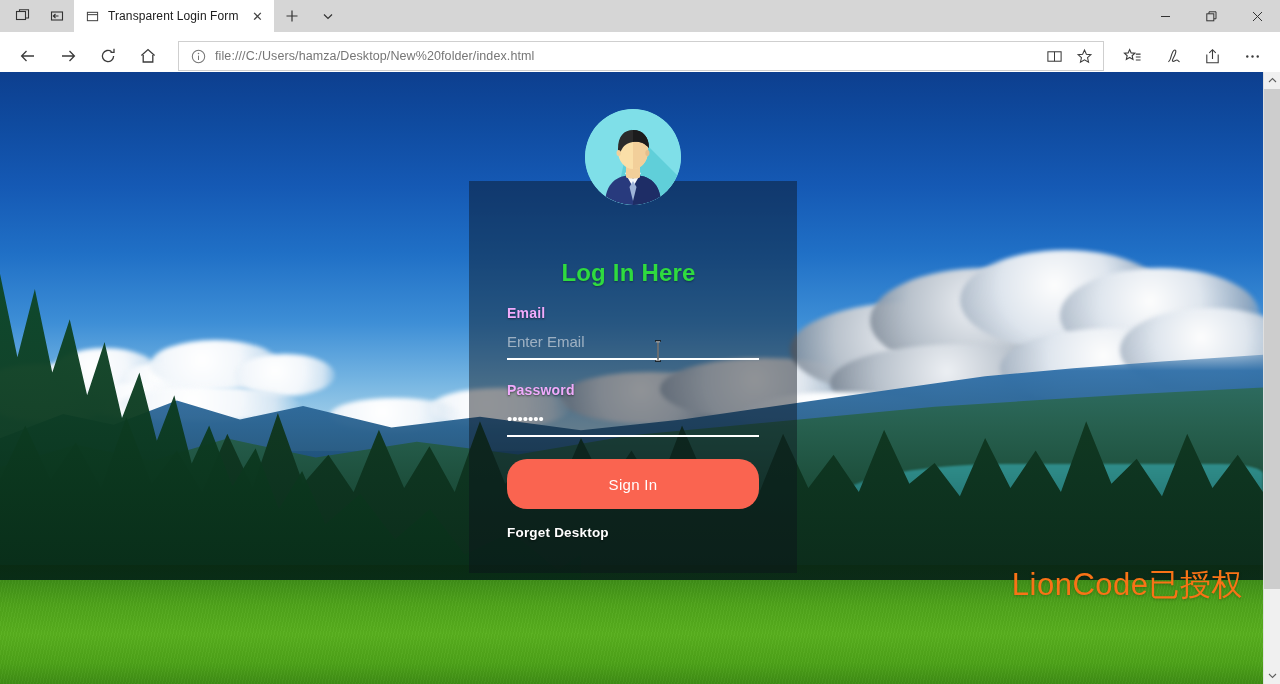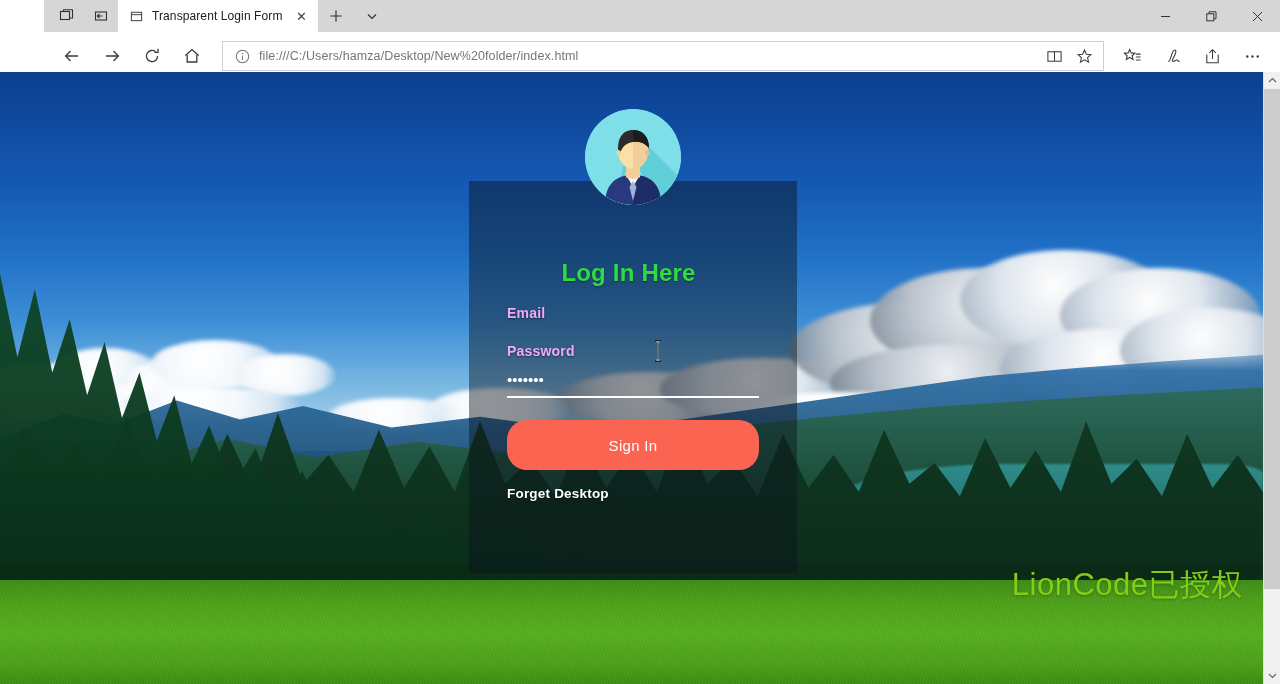--- a/index.html
+++ b/index.html
@@ -4,21 +4,21 @@
 <style>
   * { box-sizing: border-box; margin: 0; padding: 0; }
   html, body {
     width: 1280px; height: 684px;
     overflow: hidden;
     font-family: "Liberation Sans", sans-serif;
     background: #ffffff;
   }
 
   
-  .browser { width: 1280px; height: 684px; position: relative; background:#fff;padding-left:44px; }
+  .browser { width: 1280px; height: 684px; position: relative; background:#fff; }
 
   .titlebar {
     height: 32px; background: #d6d6d6;
     display: flex; align-items: flex-end; position: relative;
   }
   .tb-left-icons { display:flex; align-items:center; height:32px; padding-left:6px; }
   .tb-sysicon {
     width: 34px; height: 30px; display:flex; align-items:center; justify-content:center;
     color:#333;
   }
@@ -201,21 +201,21 @@
   }
   .forget-link {
     display:block; margin-top:16px; color:#ffffff;
     font-size:13.5px; font-weight:bold; text-decoration:none;
     text-shadow: 0 1px 2px rgba(0,0,0,0.5); letter-spacing:0.2px;
   }
 
   
   .watermark {
     position:absolute; right:20px; bottom:78px;
-    color:#84cc16; font-size:31px; letter-spacing:0.5px;
+    color:#f97316; font-size:31px; letter-spacing:0.5px;
     font-family:"Liberation Sans", sans-serif;
     text-shadow: 0 1px 3px rgba(0,0,0,0.25);
     white-space:nowrap;
   }
 
   
   .text-caret {
     position:absolute; left:654px; top:268px; width:3px; height:20px;
     pointer-events:none;
   }
@@ -451,20 +451,21 @@
             </svg>
           </div>
         </div>
 
         <div class="card-title">Log In Here</div>
 
         <div class="form-body">
 
           <div class="field-group">
             <label class="field-label">Email</label>
+            <input class="field-input" type="text" placeholder="Enter Email" style="">
           </div>
 
           <div class="field-group">
             <label class="field-label">Password</label>
             <input class="field-input" type="password" value="secret1" placeholder="" style="">
           </div>
 
           <button class="signin-btn">Sign In</button>
 
           <a class="forget-link" href="#">Forget Desktop</a>

